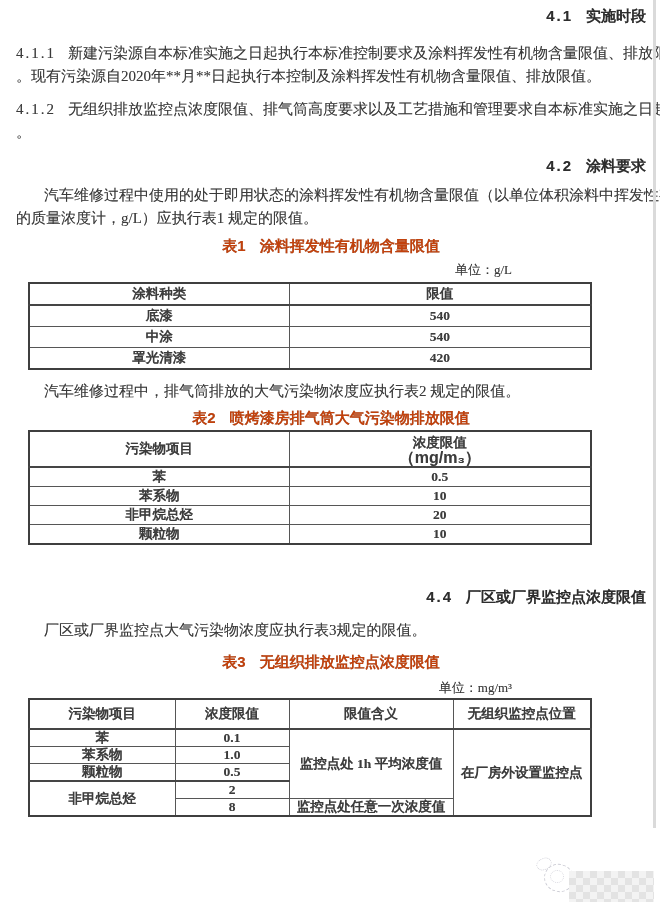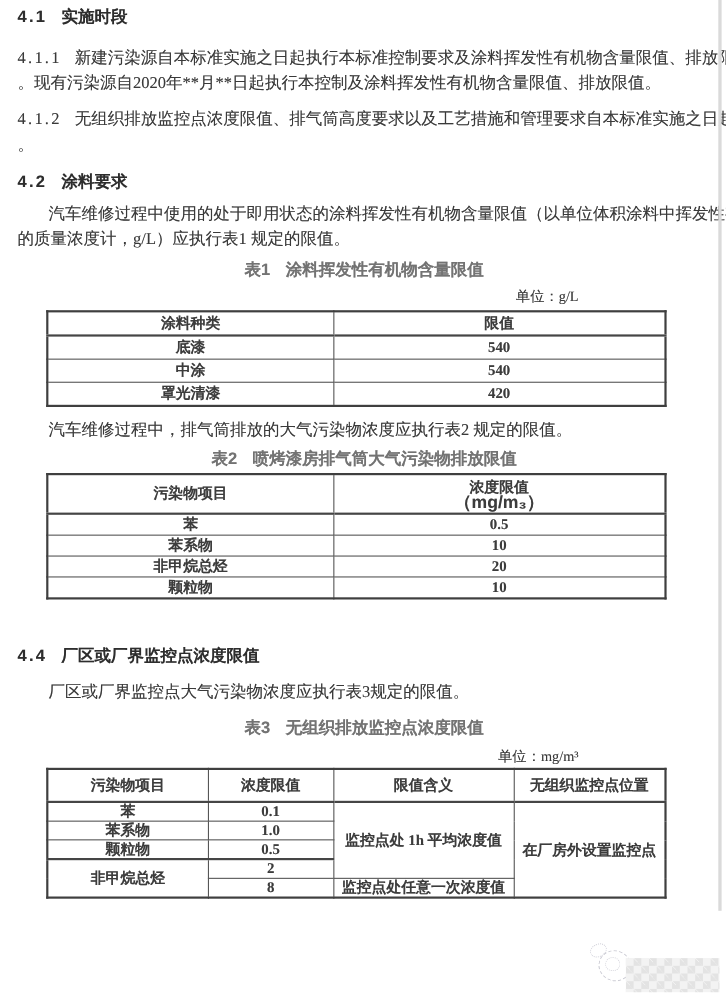--- a/index.html
+++ b/index.html
@@ -6,33 +6,33 @@
   .page {
     position:relative; width:660px; height:915px; background:#ffffff;
     font-family:"Liberation Serif","DejaVu Serif",serif;
     color:#3a3a3a; overflow:hidden;
     text-shadow:0 0 0.4px rgba(70,70,70,.45);
   }
   .content { padding:6px 14px 0 16px; }
 
   .h-sec {
     font-family:"Liberation Sans","DejaVu Sans",sans-serif;
-    font-weight:bold; color:#2d2d2d; font-size:15px; line-height:20px;
+    font-weight:bold; color:#2d2d2d; font-size:15px; line-height:20px;text-align:right;
   }
   .h-sec .num { letter-spacing:2px; margin-right:13px; }
 
   .para { font-size:15px; line-height:23px; color:#3a3a3a; }
   .para .pnum { letter-spacing:2px; margin-right:12px; }
   .pline { white-space:nowrap; }
   .indent { text-indent:28px; }
 
-  .tablewrap { width:484px; margin-left:26px; }
+  .tablewrap { width:484px; margin-left:12px; }
   .tcap {
     text-align:center; font-family:"Liberation Sans","DejaVu Sans",sans-serif;
-    font-weight:bold; color:#737373; font-size:15px; line-height:20px;
+    font-weight:bold; color:#c2410c; font-size:15px; line-height:20px;
   }
   .tcap .capnum { margin-right:14px; }
   .unit { text-align:right; font-size:13px; color:#3a3a3a; line-height:16px; }
 
   table.tbl {
     border-collapse:collapse; table-layout:fixed; width:562px;
     border:2px solid #3f3f3f;
   }
   table.tbl td, table.tbl th {
     border:1px solid #565656; text-align:center; vertical-align:middle;

